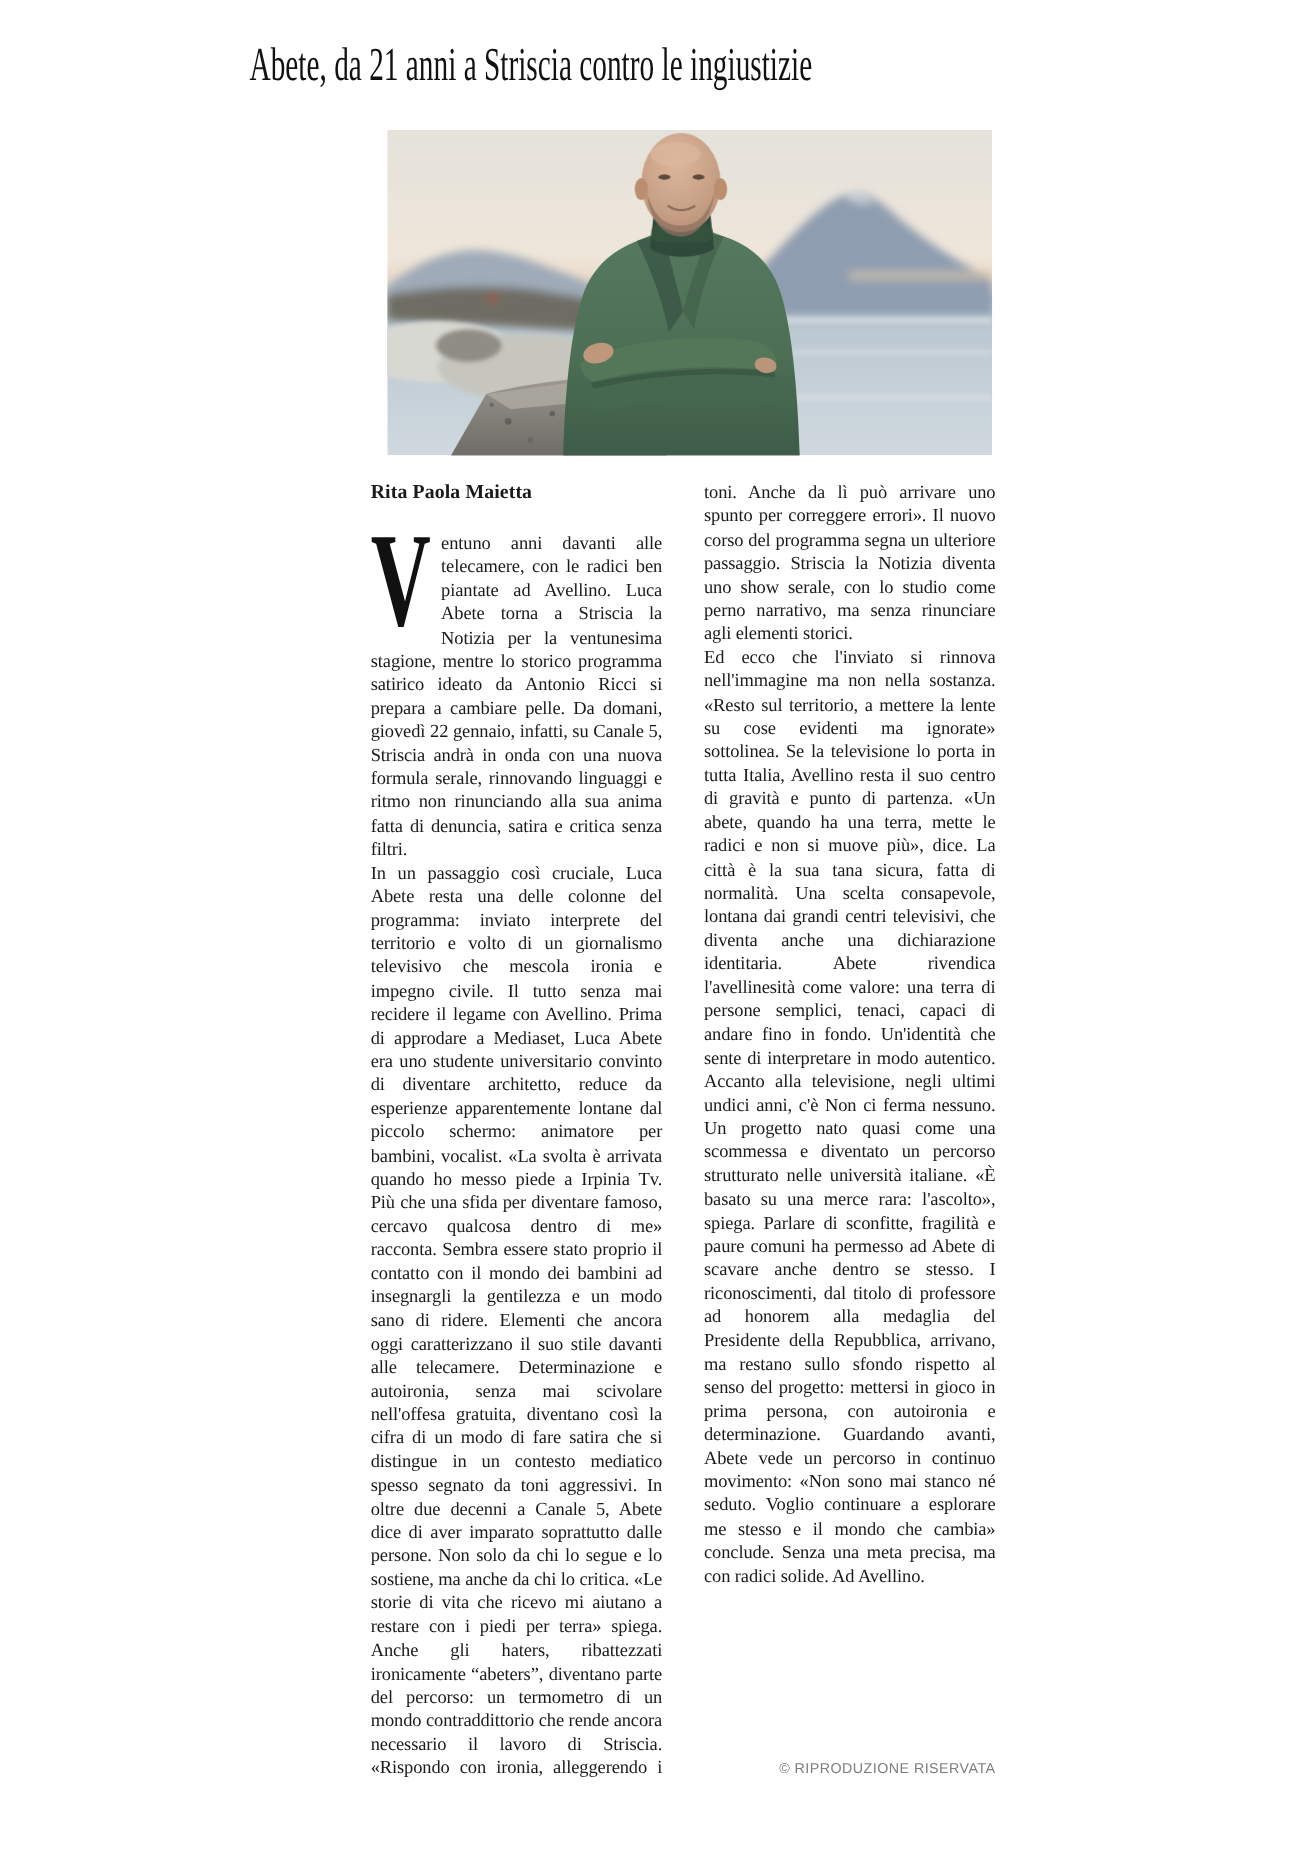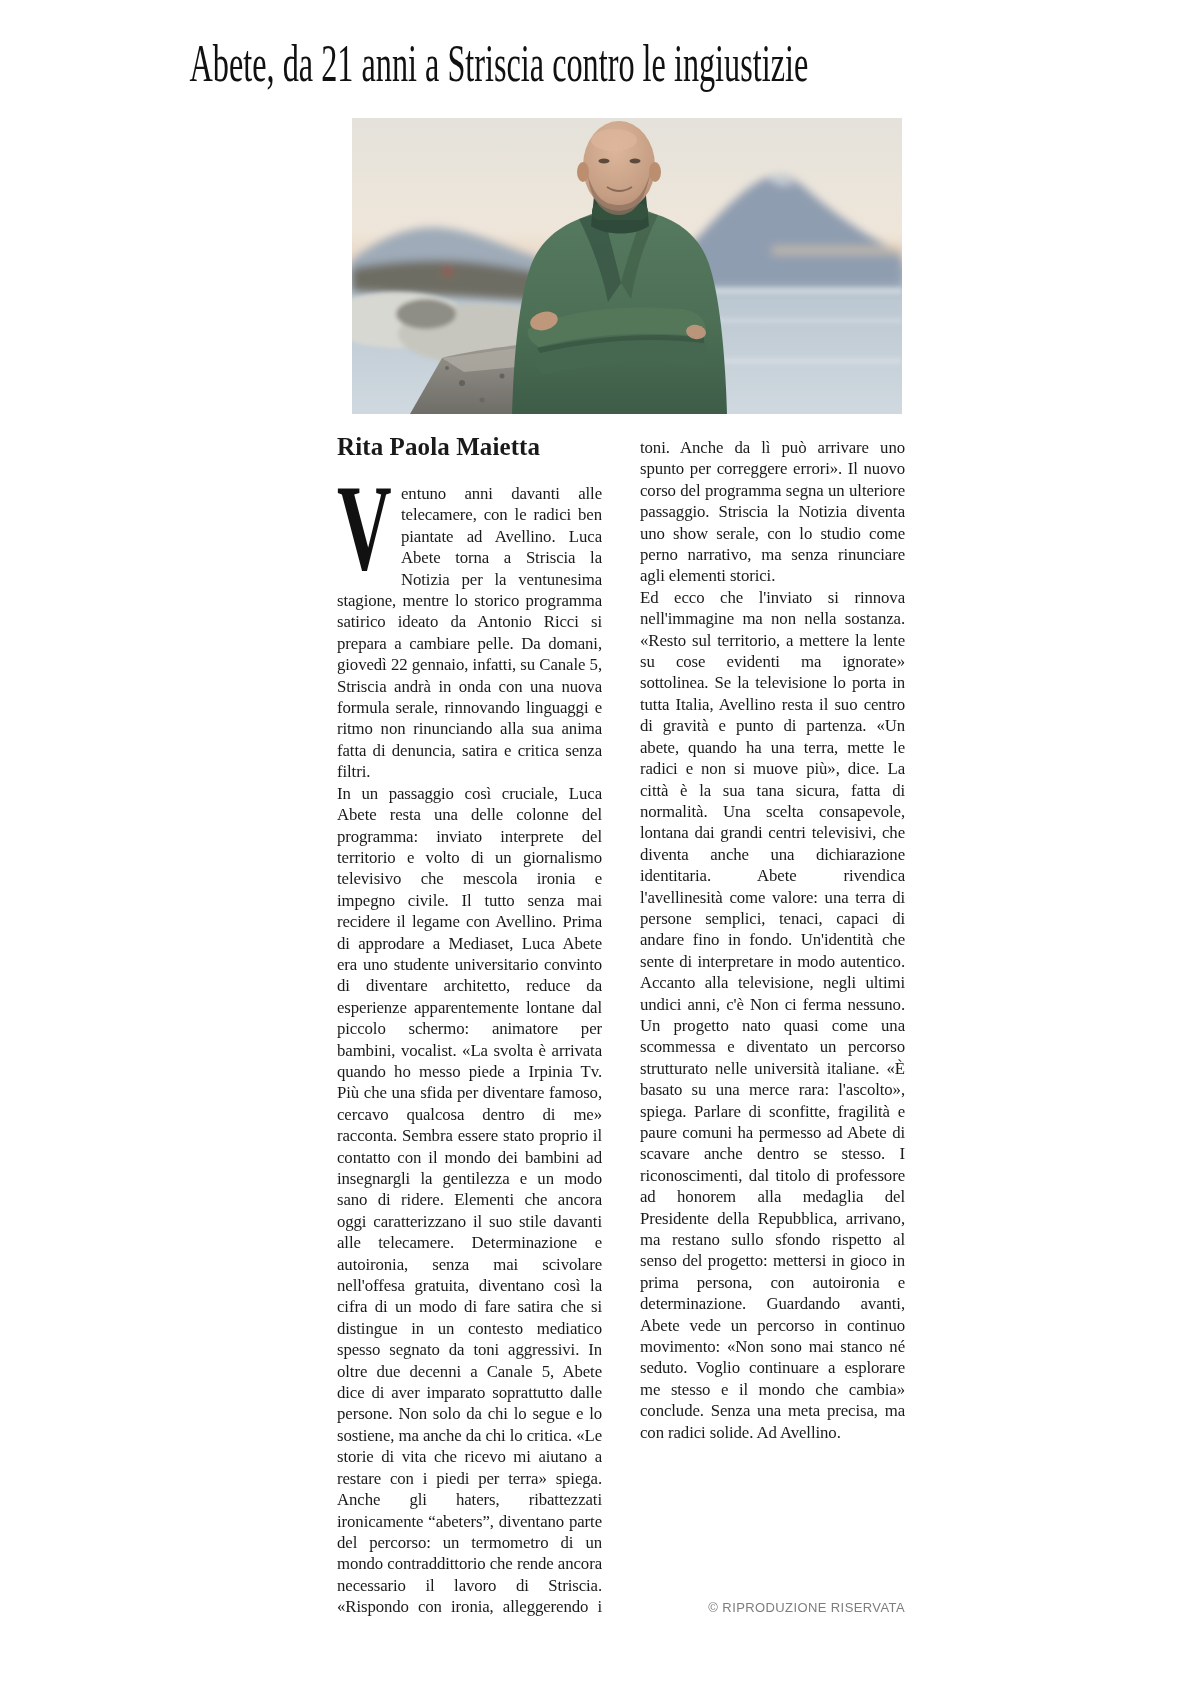--- a/index.html
+++ b/index.html
@@ -13,21 +13,21 @@
     color: #1a1a1a;
   }
   .headline {
     position: absolute;
     top: 38px;
     left: 0;
     width: 966px;
     text-align: center;
     margin: 0;
     font-weight: 400;
-    font-size: 52px;
+    font-size: 43px;
     line-height: 1.0;
     color: #111;
     white-space: nowrap;
   }
   .headline .condense {
     display: inline-block;
     transform: scaleX(0.62);
     transform-origin: 50% 50%;
   }
   .photo {
@@ -51,21 +51,21 @@
     overflow: hidden;
     font-size: 16.8px;
     line-height: 21.4px;
     text-align: justify;
     letter-spacing: -0.1px;
     hyphens: auto;
     -webkit-hyphens: auto;
   }
   .byline {
     font-weight: 700;
-    font-size: 25px;
+    font-size: 18px;
     line-height: 20px;
     text-align: left;
     margin: 0 0 26px 0;
     letter-spacing: 0.1px;
   }
   .article p { margin: 0; padding: 0; }
   .dropcap {
     float: left;
     width: 57px;
     font-size: 122px;

